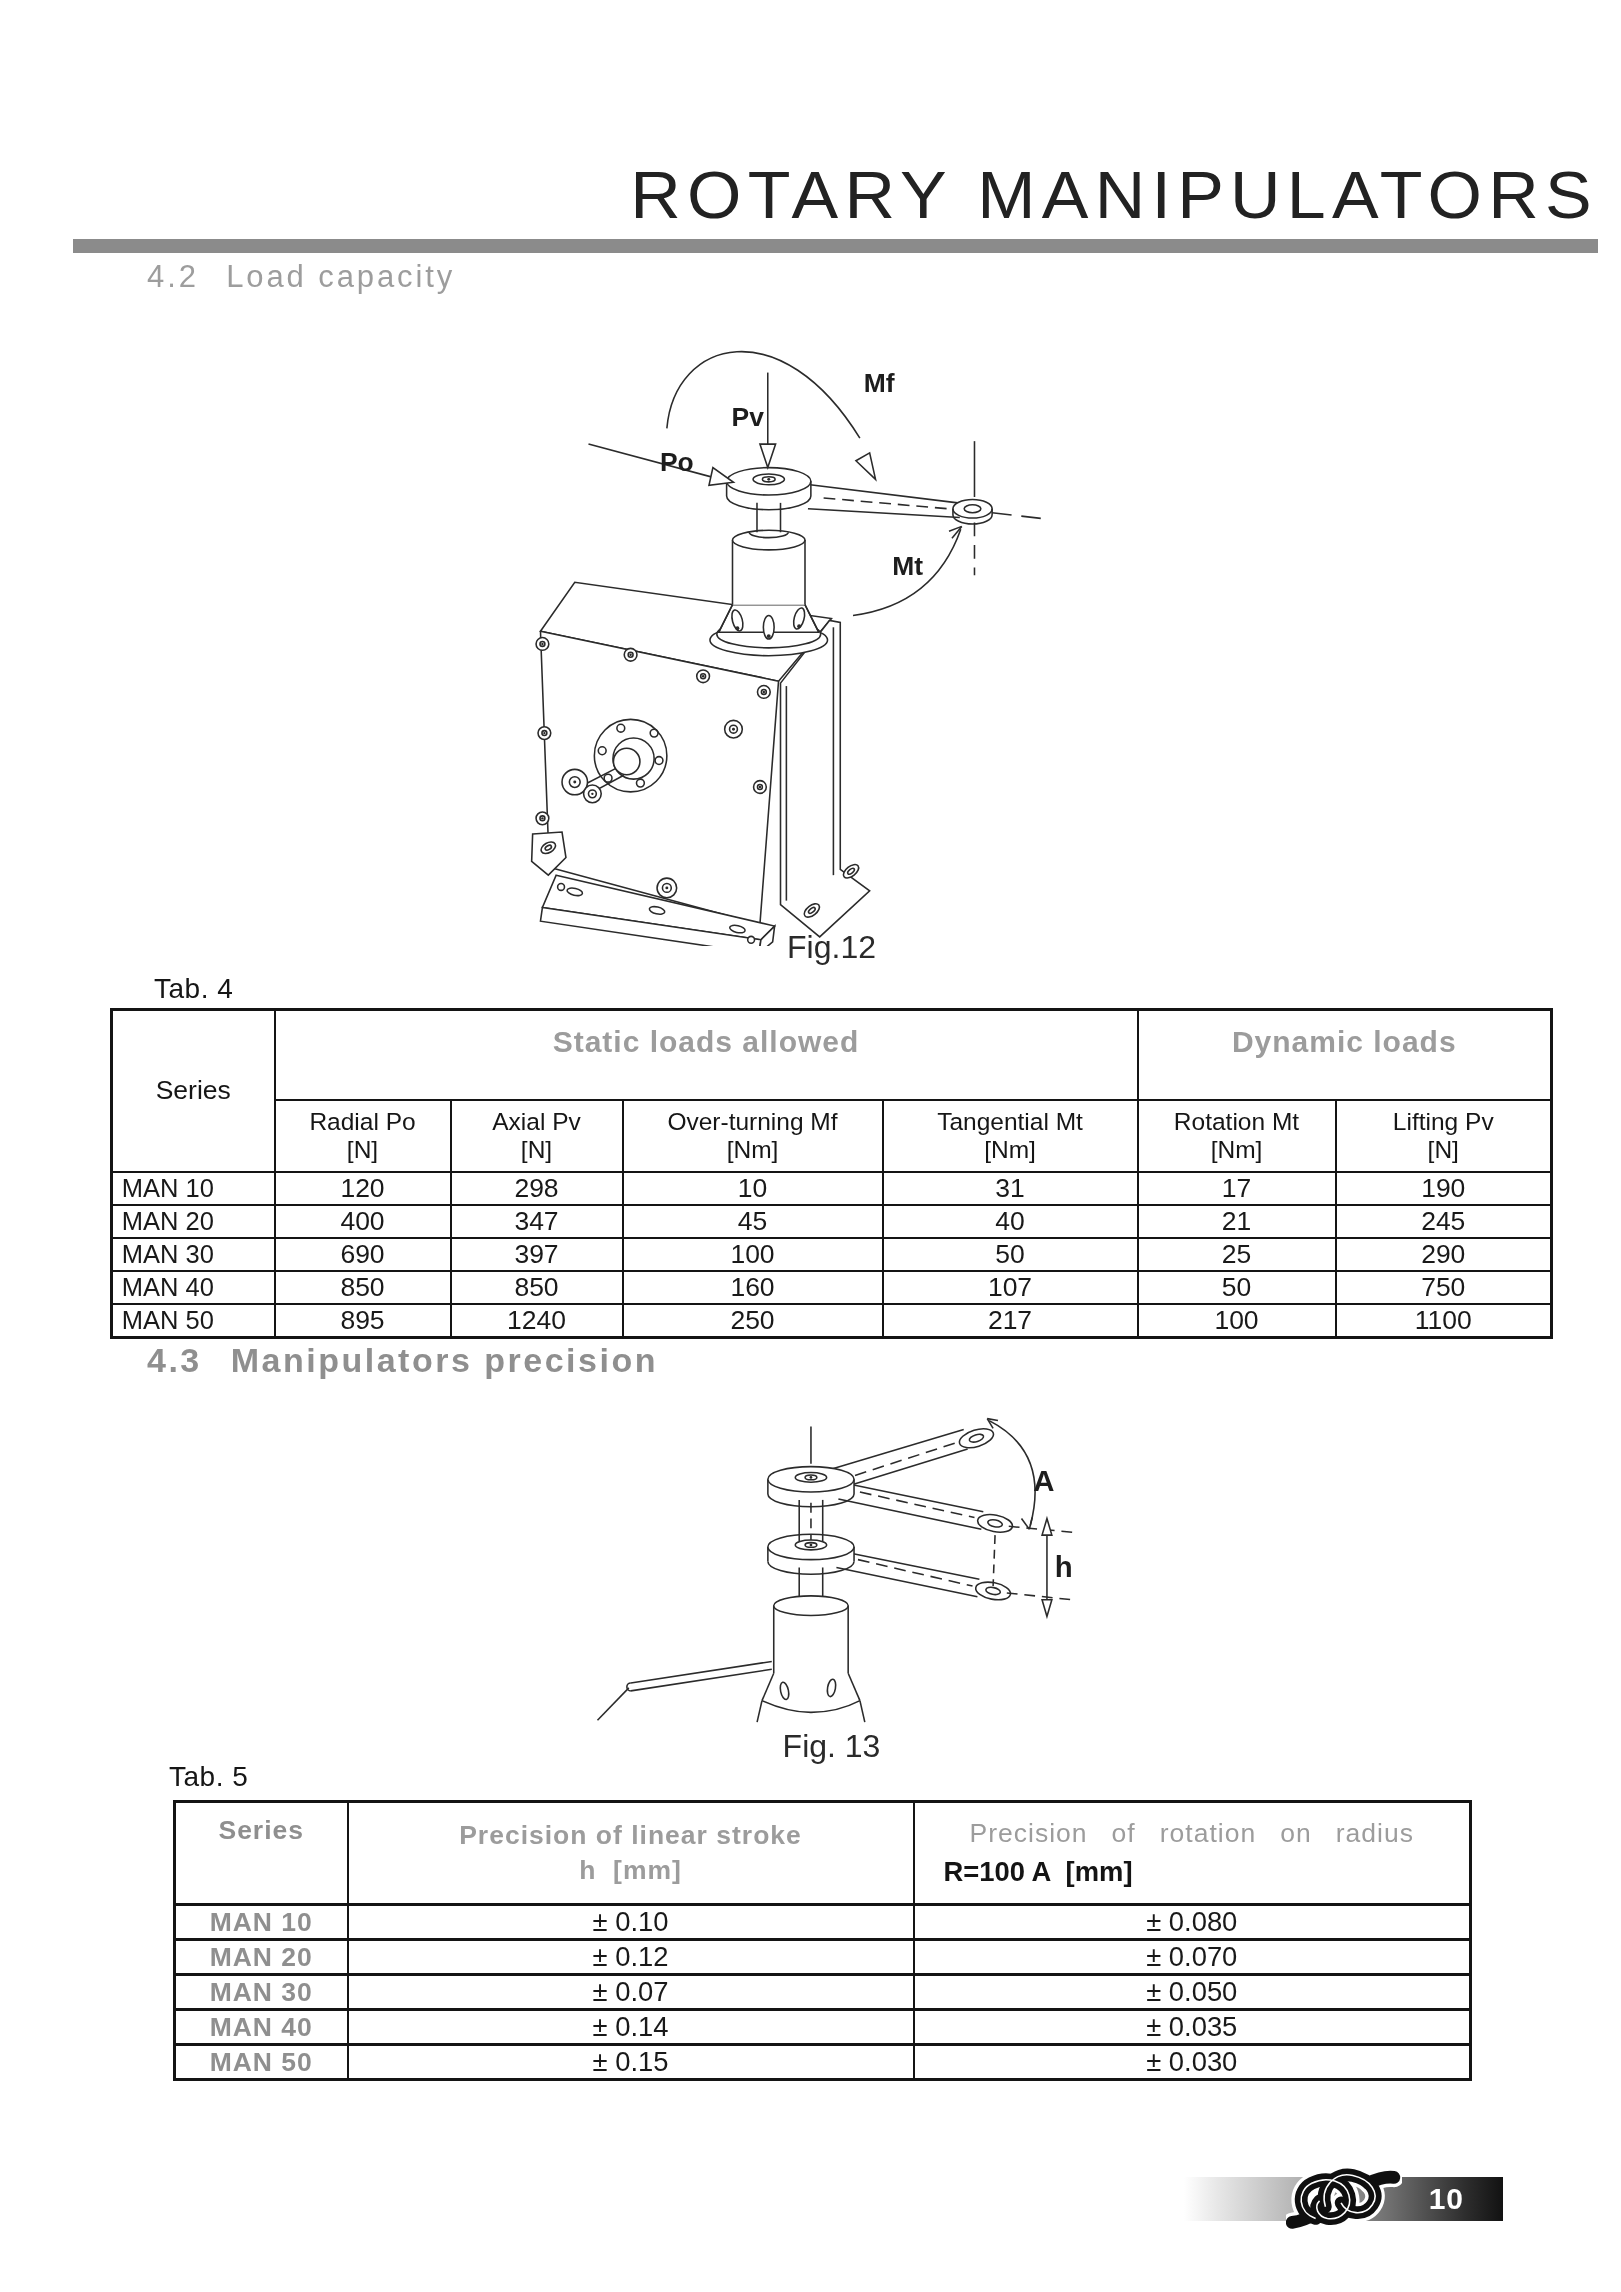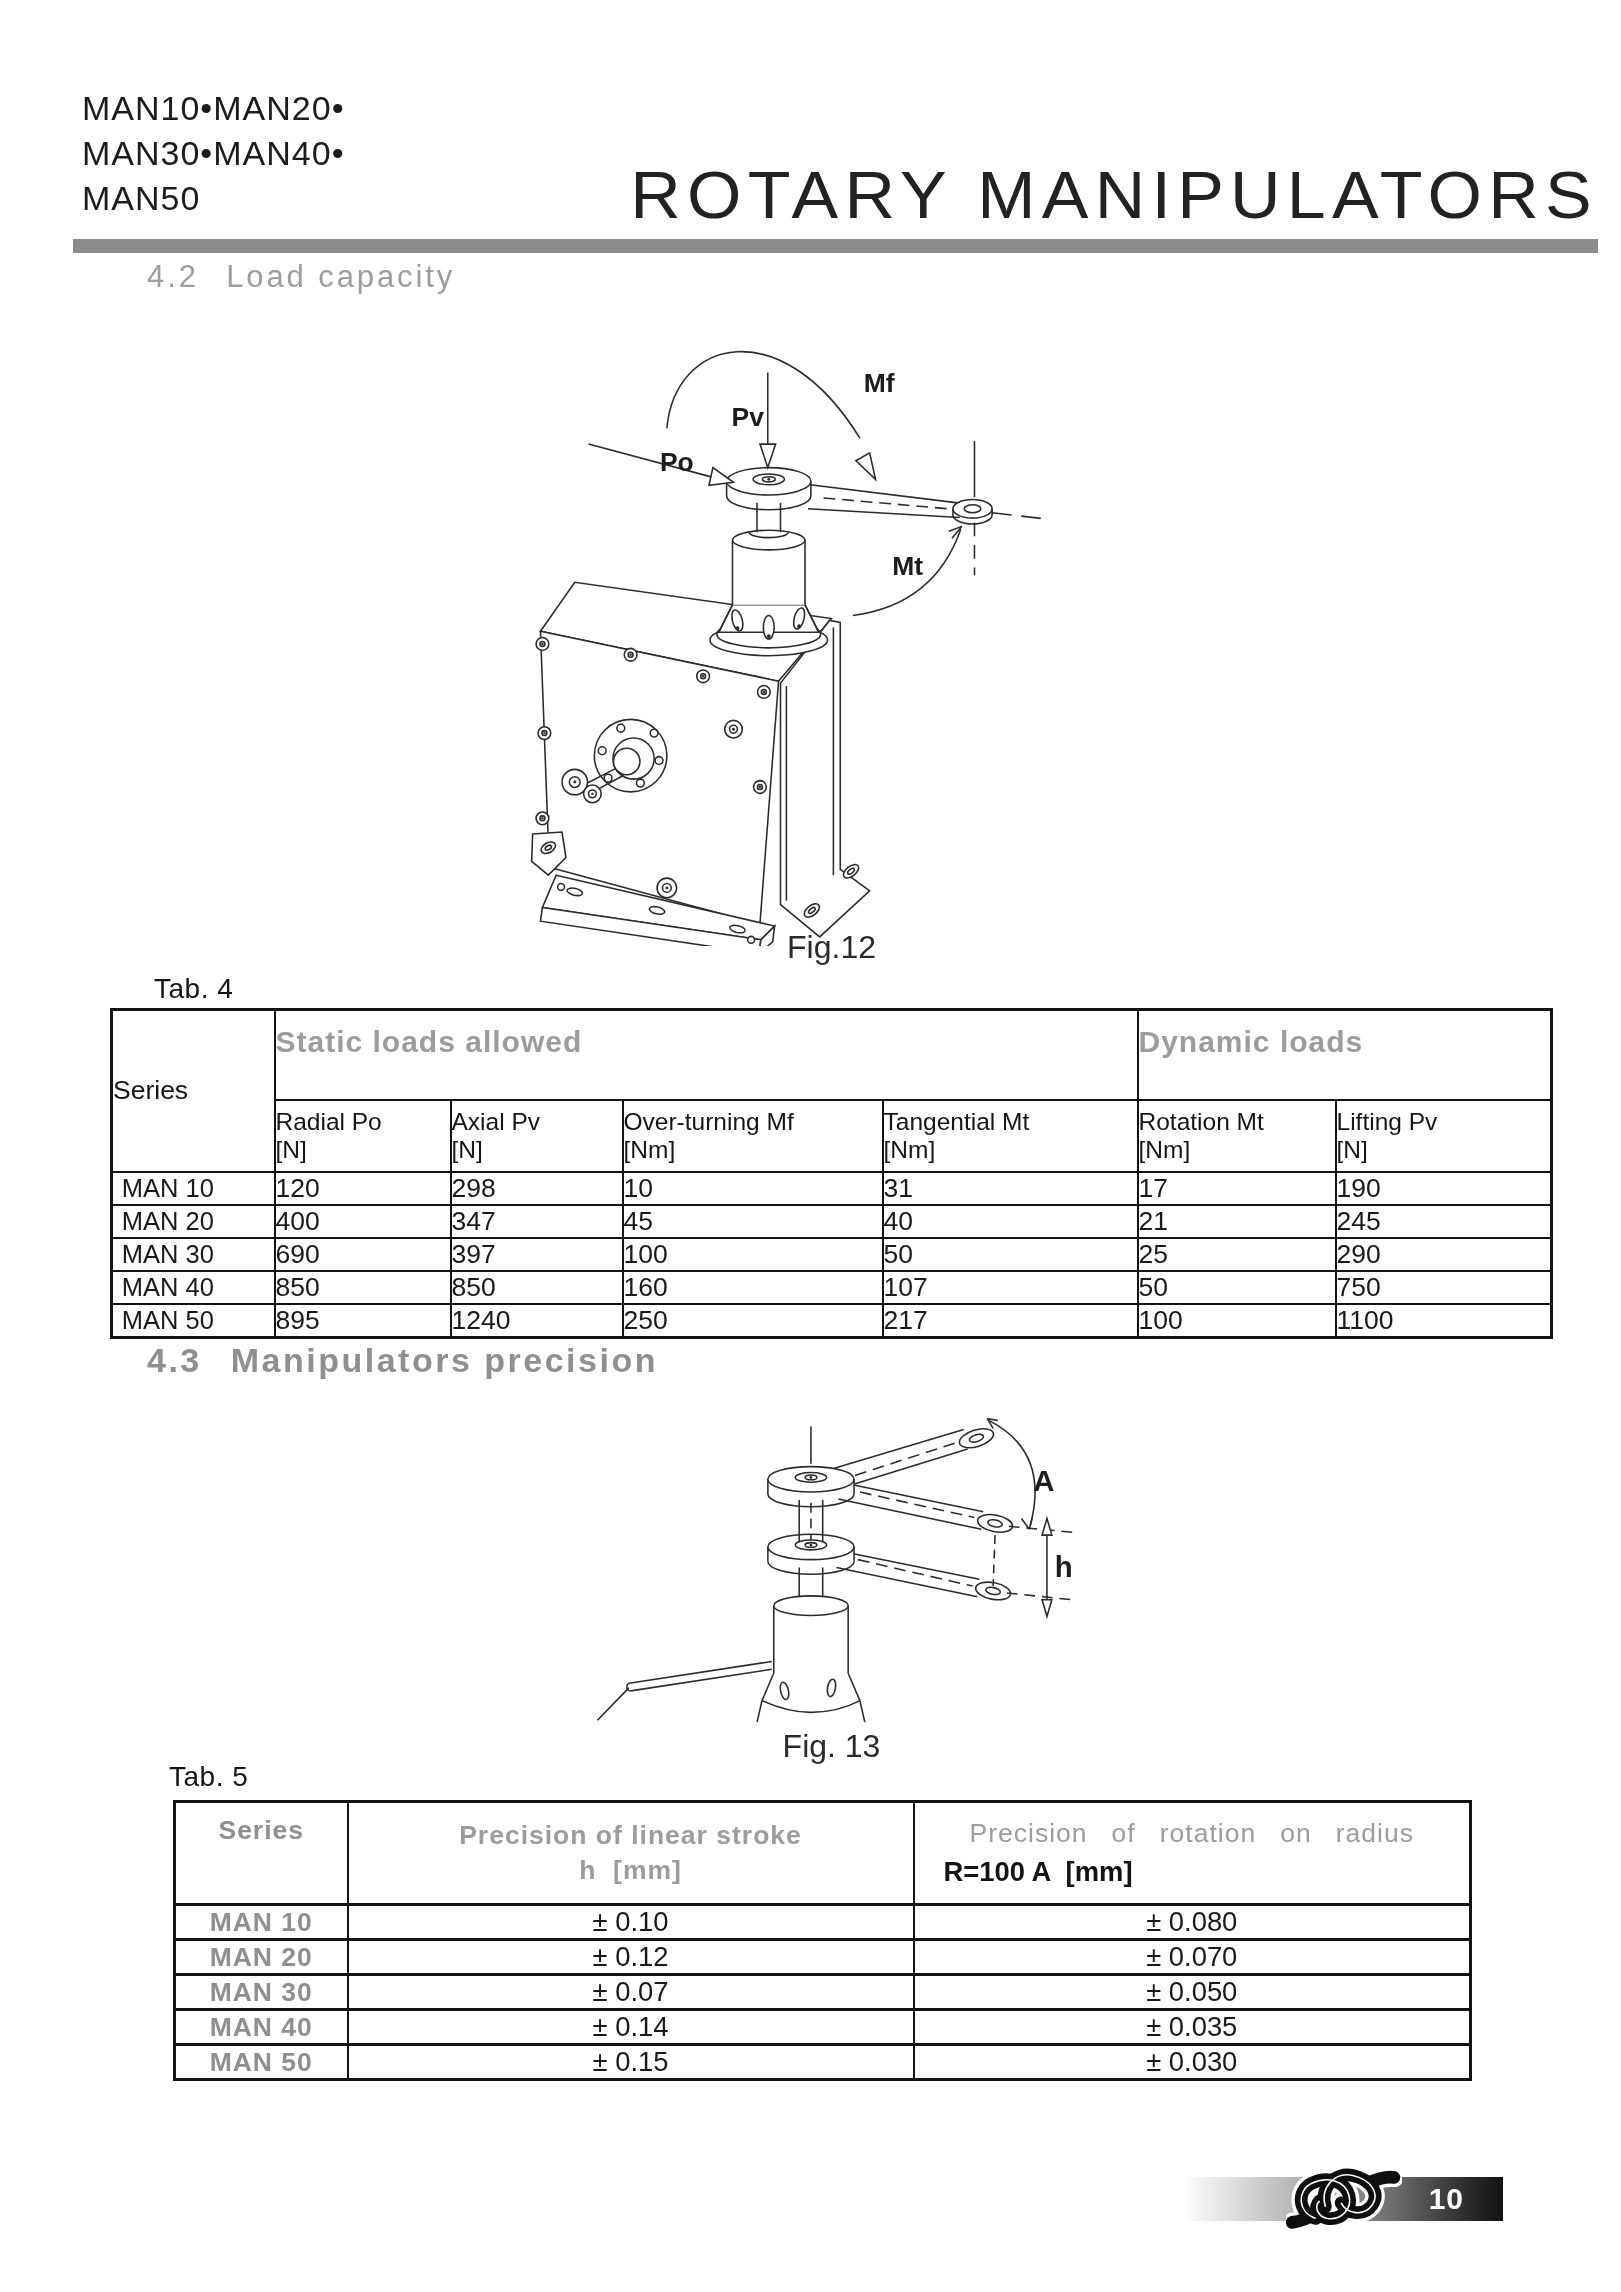--- a/index.html
+++ b/index.html
@@ -37,21 +37,21 @@
   .figlabel2 { font-family:"Liberation Sans",sans-serif; font-weight:bold; font-size:30px; fill:#1d1d1d; }
 
   
   .tablabel { position:absolute; font-size:28px; color:#161616; letter-spacing:0.5px; }
   .lab4 { left:154px; top:973px; }
   .lab5 { left:169px; top:1761px; }
 
   
   table { border-collapse:collapse; table-layout:fixed; }
   .t4 { position:absolute; left:110px; top:1008px; width:1439px; border:3.9px solid #141414; }
-  .t4 td { border:2px solid #141414; vertical-align:middle; }
+  .t4 td { border:2px solid #141414; text-align:center; vertical-align:middle; }
   .t4 .group { height:90px; vertical-align:top; padding-top:13.7px;
                font-size:30px; font-weight:bold; color:#9c9c9c; letter-spacing:1px; }
   .t4 .serieshead { font-size:26.5px; color:#161616; }
   .t4 .colhead { height:72px; font-size:24.5px; line-height:28px; color:#161616; }
   .t4 .brow td { height:32px; font-size:26.5px; color:#191919; border-top-width:2.9px; }
   .t4 .brow .ser { text-align:left; padding-left:8.8px; font-size:25.5px; }
 
   
   .t5 { position:absolute; left:173px; top:1800px; width:1296px; border:3.9px solid #141414; }
   .t5 td { border:2px solid #141414; text-align:center; vertical-align:middle; }
@@ -69,25 +69,20 @@
   .foot-bar { position:absolute; left:1184px; top:2177px; width:319px; height:44px;
       background:linear-gradient(90deg,#ffffff 0%,#e8e8e8 10%,#b5b5b5 35%,#6e6e6e 65%,#2e2e2e 88%,#121212 100%); }
   .page-num { position:absolute; right:39px; top:4.9px; font-size:30px; font-weight:600; color:#ffffff; letter-spacing:1px; }
   .logo { position:absolute; left:1286px; top:2152px; }
 </style>
 </head>
 <body>
 
 <div class="page">
 
-  <div class="models">
-    <div>MAN10•MAN20•</div>
-    <div>MAN30•MAN40•</div>
-    <div>MAN50</div>
-  </div>
   <div class="title">ROTARY MANIPULATORS</div>
   <div class="hdr-bar"></div>
 
   <div class="sec42">
     <span class="num">4.2</span><span>Load capacity</span>
   </div>
 
   <div class="fig12">
     <svg width="676" height="657" viewBox="0 0 690 670">
 

